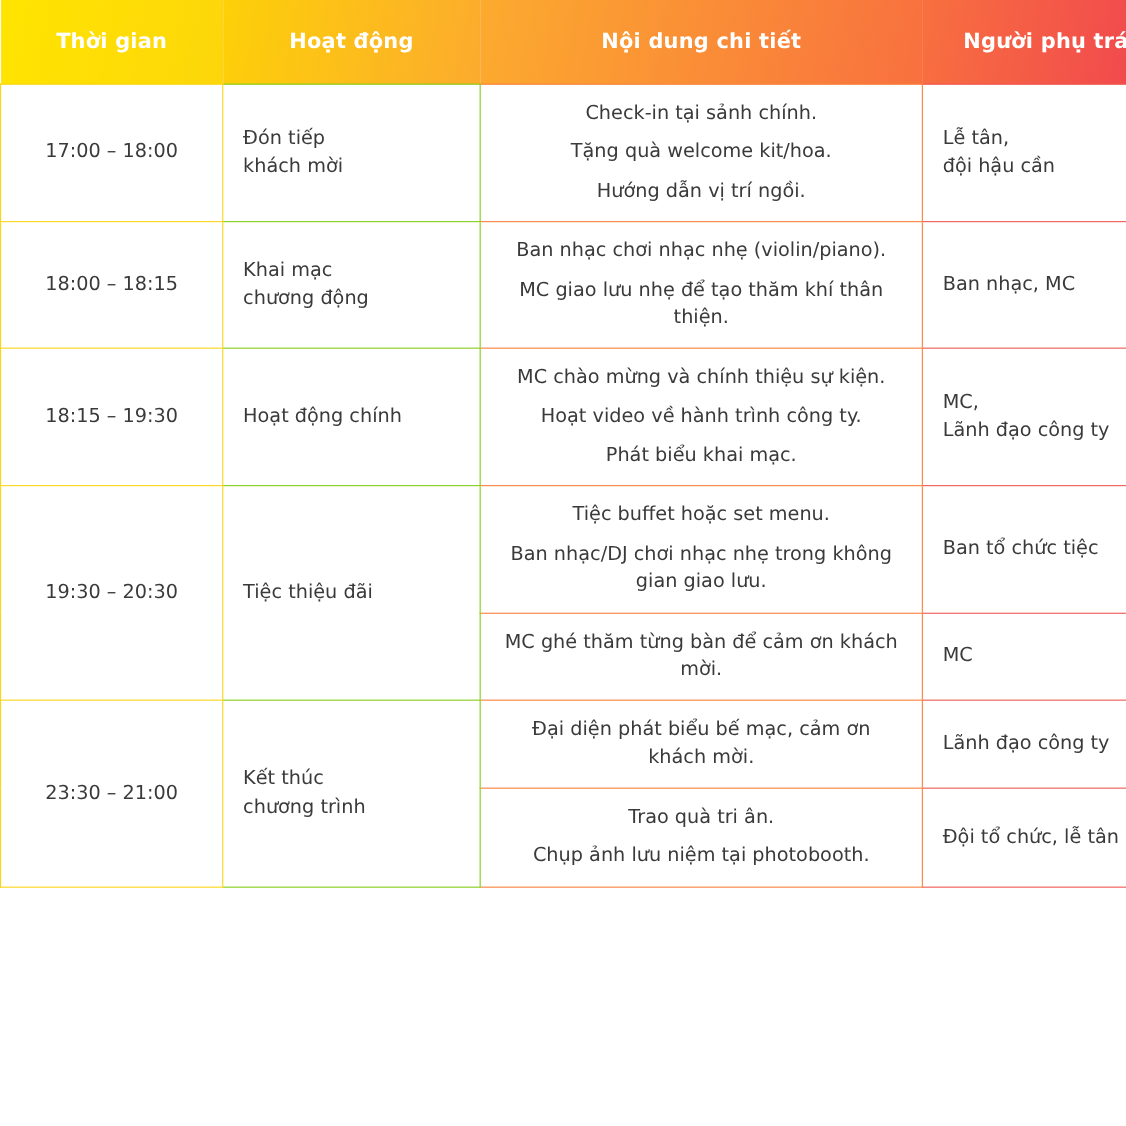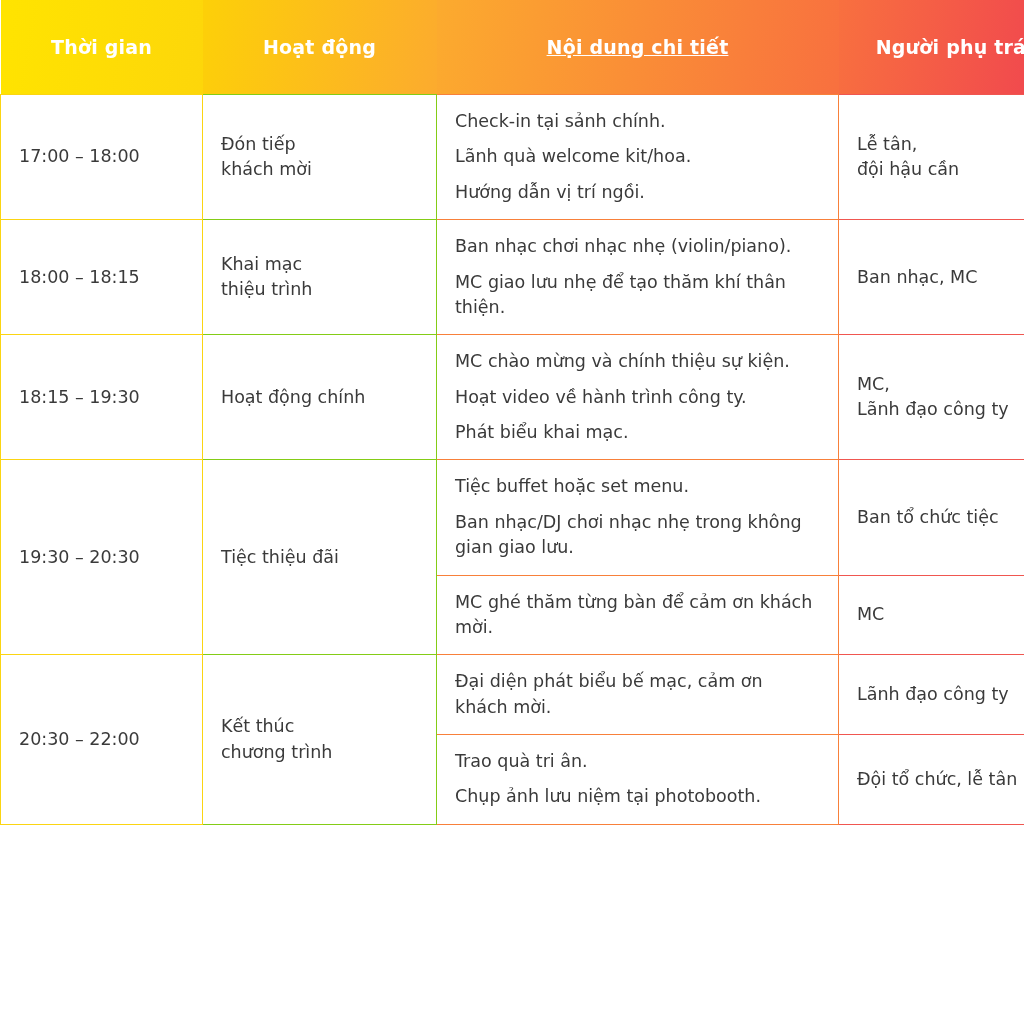--- a/index.html
+++ b/index.html
@@ -16,47 +16,47 @@
   }
 
   .schedule-table {
     width: 1024px;
     border-collapse: collapse;
     table-layout: fixed;
   }
 
   
   .head-row th {
-    height: 94px;
+    height: 76px;
     color: #ffffff;
     font-size: 19px;
     font-weight: bold;
     letter-spacing: 0.2px;
     text-align: center;
     vertical-align: middle;
     border: none;
     padding: 0 8px;
   }
   .th-1 { background: linear-gradient(100deg, #ffe400 0%, #fdd60a 100%); }
   .th-2 { background: linear-gradient(100deg, #fdd008 0%, #fcab2e 100%); }
-  .th-3 { background: linear-gradient(100deg, #fcab2e 0%, #f8703f 100%); text-decoration: underline; }
+  .th-3 { background: linear-gradient(100deg, #fcab2e 0%, #f8703f 100%); }
   .th-4 { background: linear-gradient(100deg, #f8703f 0%, #ef3e52 100%); }
 
   
   .schedule-table td {
     vertical-align: middle;
     font-size: 17.5px;
     line-height: 1.45;
     padding: 14px 18px;
     background: #ffffff;
   }
 
-  .col-time   { width: 186px; text-align: left; }
+  .col-time   { width: 186px; text-align: center; }
   .col-act    { width: 218px; }
-  .col-detail { width: 386px; }
+  .col-detail { width: 386px; text-align: center; }
   .col-person { width: 234px; }
 
   
   .col-time   { border: 1px solid #fbd512; }
   .col-act    { border: 1px solid #84cc16; }
   .col-detail { border: 1px solid #f8803a; }
   .col-person { border: 1px solid #f05650; }
 
   .detail-line { margin: 0 0 10px 0; }
   .detail-line:last-child { margin-bottom: 0; }
@@ -84,36 +84,36 @@
     <tr>
       <td class="col-time">
         <p class="nowrap-block">17:00 – 18:00</p>
       </td>
       <td class="col-act">
         <p class="act-line nowrap-block">Đón tiếp
 khách mời</p>
       </td>
       <td class="col-detail">
         <p class="detail-line">Check-in tại sảnh chính.</p>
-        <p class="detail-line">Lãnh quà welcome kit/hoa.</p>
+        <p class="detail-line">Tặng quà welcome kit/hoa.</p>
         <p class="detail-line">Hướng dẫn vị trí ngồi.</p>
       </td>
       <td class="col-person">
         <p class="person-line nowrap-block">Lễ tân,
 đội hậu cần</p>
       </td>
     </tr>
 
     <tr>
       <td class="col-time">
         <p class="nowrap-block">18:00 – 18:15</p>
       </td>
       <td class="col-act">
         <p class="act-line nowrap-block">Khai mạc
-thiệu trình</p>
+chương động</p>
       </td>
       <td class="col-detail">
         <p class="detail-line">Ban nhạc chơi nhạc nhẹ (violin/piano).</p>
         <p class="detail-line">MC giao lưu nhẹ để tạo thăm khí thân thiện.</p>
       </td>
       <td class="col-person">
         <p class="person-line nowrap-block">Ban nhạc, MC</p>
       </td>
     </tr>
 
@@ -154,21 +154,21 @@
       <td class="col-detail">
         <p class="detail-line">MC ghé thăm từng bàn để cảm ơn khách mời.</p>
       </td>
       <td class="col-person">
         <p class="person-line nowrap-block">MC</p>
       </td>
     </tr>
 
     <tr>
       <td class="col-time" rowspan="2">
-        <p class="nowrap-block">20:30 – 22:00</p>
+        <p class="nowrap-block">23:30 – 21:00</p>
       </td>
       <td class="col-act" rowspan="2">
         <p class="act-line nowrap-block">Kết thúc
 chương trình</p>
       </td>
       <td class="col-detail">
         <p class="detail-line">Đại diện phát biểu bế mạc, cảm ơn khách mời.</p>
       </td>
       <td class="col-person">
         <p class="person-line nowrap-block">Lãnh đạo công ty</p>

